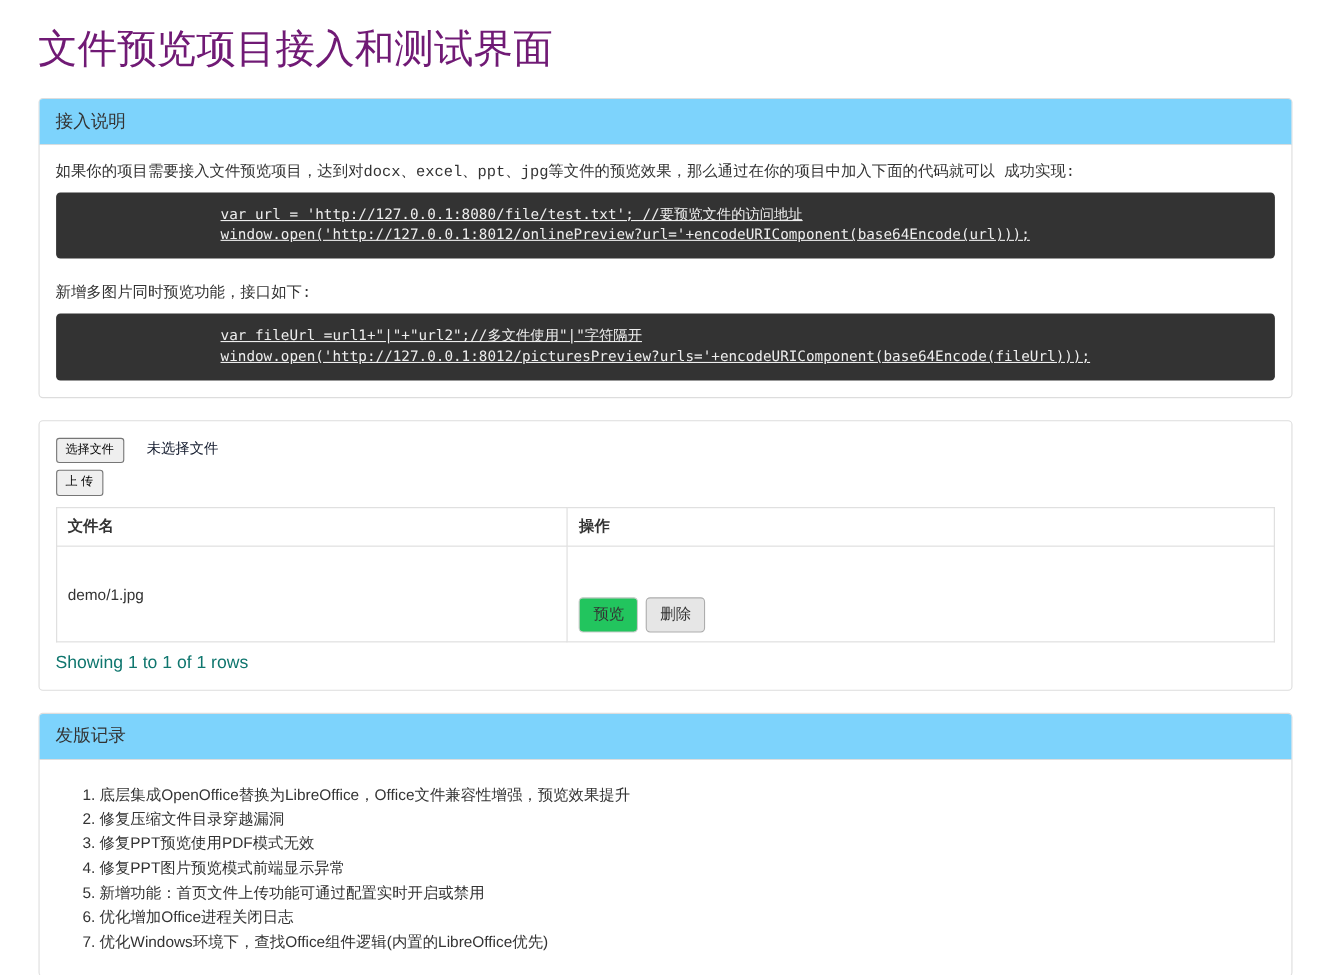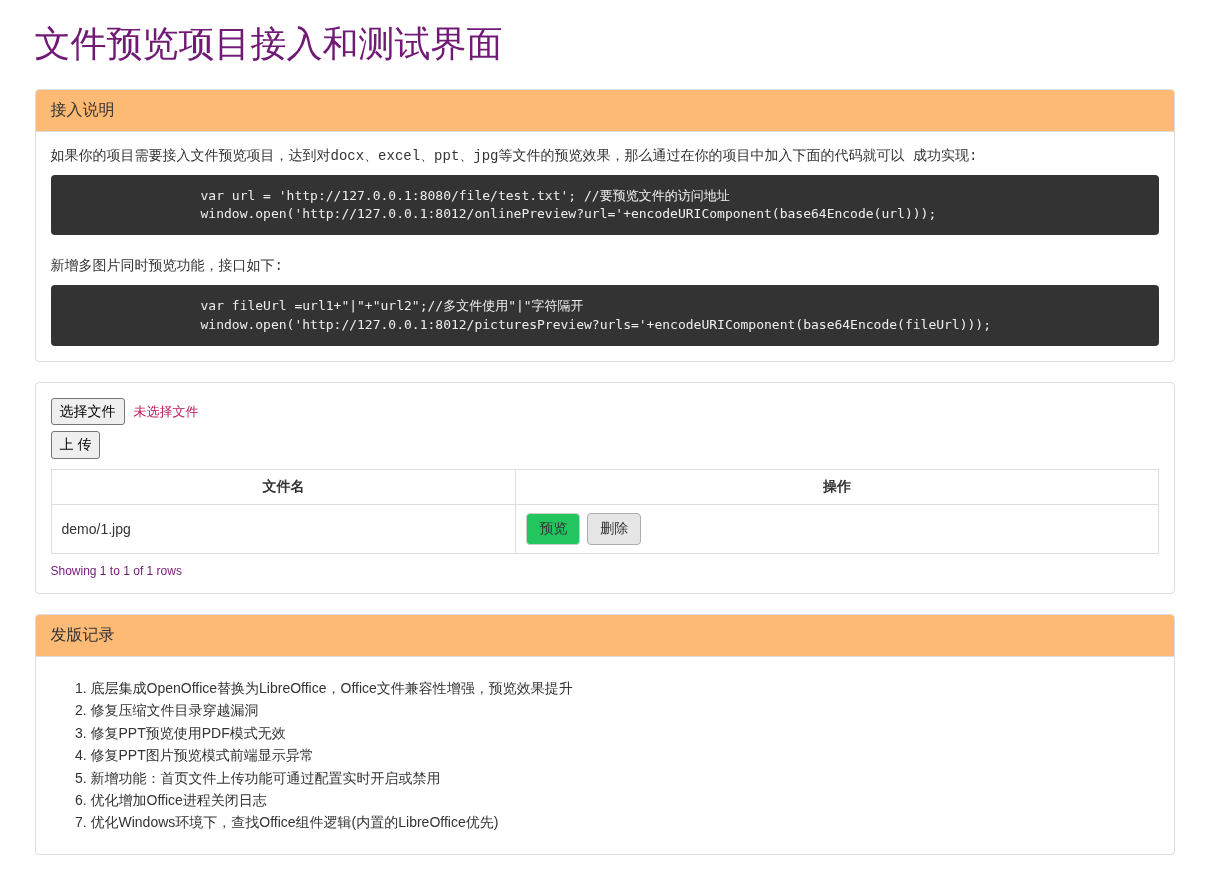--- a/index.html
+++ b/index.html
@@ -23,21 +23,21 @@
       color: #701a75;
     }
     .panel {
       margin-bottom: 20px;
       background: #fff;
       border: 1px solid #ddd;
       border-radius: 4px;
     }
     .panel-heading {
       padding: 10px 15px;
-      background: #fdba74;
+      background: #7dd3fc;
       border-bottom: 1px solid #ddd;
       border-top-left-radius: 3px;
       border-top-right-radius: 3px;
       font-size: 16px;
       color: #333;
     }
     .panel-body {
       padding: 15px;
     }
     .pre-code {
@@ -45,78 +45,79 @@
       padding: 12px 15px 12px 150px;
       margin: 10px 0 0 0;
       background: #333;
       color: #eee;
       border-radius: 4px;
       font-family: Consolas, Menlo, Monaco, monospace;
       font-size: 13px;
       line-height: 1.4;
       white-space: pre;
       overflow-x: auto;
+      text-decoration: underline;
     }
     .file-picker-row {
       margin: 0 0 6px 0;
     }
     .btn-native {
       display: inline-block;
       padding: 3px 8px;
-      font-size: 14px;
+      font-size: 11px;
       background: #efefef;
       border: 1px solid #767676;
       border-radius: 3px;
       cursor: pointer;
       font-family: inherit;
       line-height: 1.4;
     }
     .file-status {
-      margin-left: 5px;
+      margin-left: 17px;
       font-size: 13px;
-      color: #be185d;
+      color: #0f172a;
     }
     .table {
       width: 100%;
       border-collapse: collapse;
       border: 1px solid #ddd;
       margin-top: 10px;
     }
     .table th, .table td {
       border: 1px solid #ddd;
       padding: 8px 10px;
       text-align: left;
       vertical-align: middle;
     }
     .table th {
       font-weight: bold;
       background: #fff;
-      text-align: center;
     }
     .table td .btn {
       display: inline-block;
       padding: 6px 12px;
       font-size: 14px;
       background: #22c55e;
       border: 1px solid #ccc;
       border-radius: 4px;
       cursor: pointer;
       color: #333;
       font-family: inherit;
       margin-right: 3px;
     }
     .table td .btn:hover,
     .table td .btn.hover {
       background: #e6e6e6;
       border-color: #adadad;
+      margin-top: 38px;
     }
     .pagination-info {
       margin-top: 10px;
-      font-size: 12px;
-      color: #701a75;
+      font-size: 16px;
+      color: #0f766e;
     }
     ol {
       margin: 5px 0;
       padding-left: 20px;
     }
     ol li {
       line-height: 1.6;
       margin-left: 20px;
     }
     p.intro {

